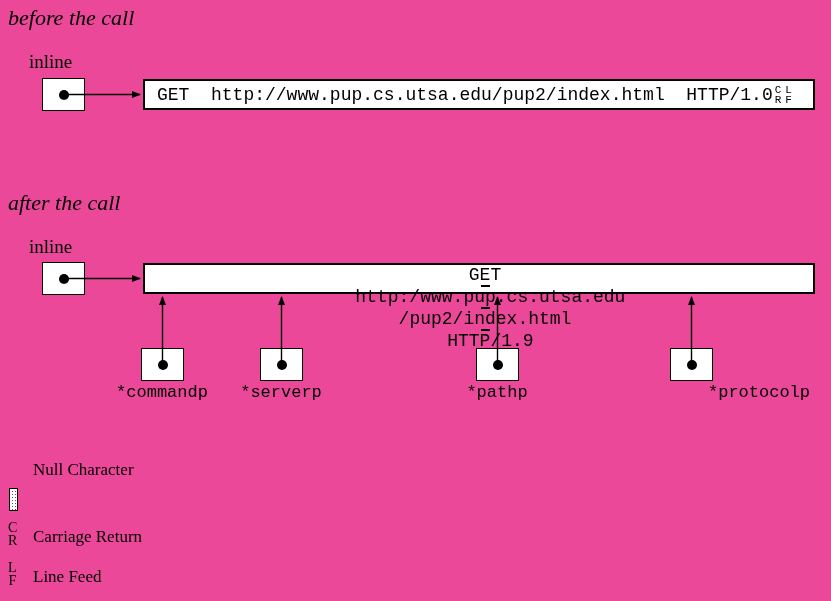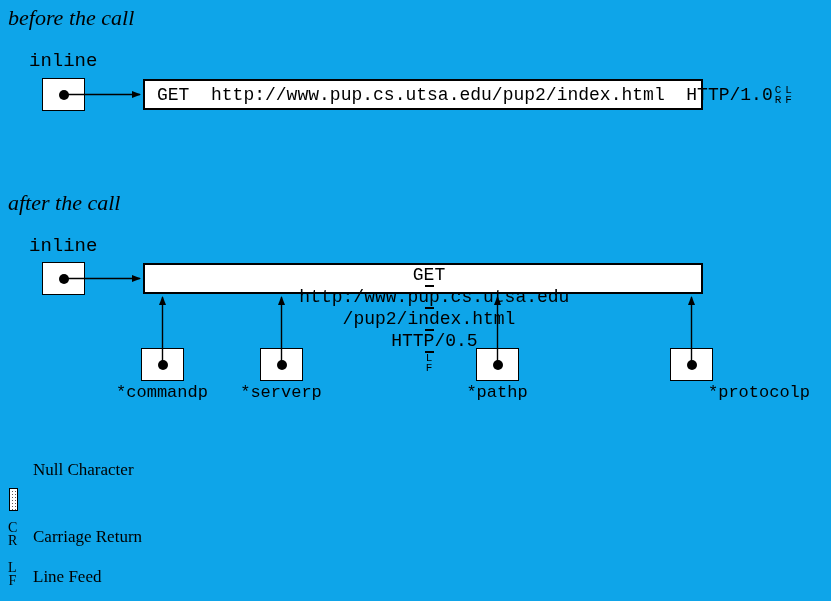--- a/index.html
+++ b/index.html
@@ -1,35 +1,35 @@
 <!DOCTYPE html>
 <html><head>
 <meta charset="utf-8">
 <style>
   html,body{margin:0;padding:0;background:#fff;}
   .canvas{
-    position:relative;width:831px;height:601px;background:#0ea5e9;color:#000;
+    position:relative;width:831px;height:601px;background:#ec4899;color:#000;
     font-family:"Liberation Mono","DejaVu Sans Mono",monospace;overflow:hidden;
   }
   .section-title{
     position:absolute;left:8px;
     font-family:"Liberation Serif","DejaVu Serif",serif;
     font-style:italic;font-size:22px;line-height:26px;white-space:pre;
   }
   .inline-label{
-    position:absolute;left:29px;font-size:19px;line-height:19px;white-space:pre;
+    position:absolute;left:29px;font-size:19px;line-height:19px;white-space:pre;font-family:Liberation Serif, serif;
   }
   .ptr-box{
     position:absolute;width:43px;height:33px;border:1px solid #000;
     box-sizing:border-box;display:flex;align-items:center;justify-content:center;
     background:#fff;
   }
   .dot{width:10px;height:10px;border-radius:50%;background:#000;}
   .str-box{
-    position:absolute;left:143px;width:560px;height:31px;border:2px solid #000;
+    position:absolute;left:143px;width:672px;height:31px;border:2px solid #000;
     box-sizing:border-box;background:#fff;
     display:flex;align-items:center;padding-left:12px;
     font-size:18px;white-space:pre;
   }
   .tok{white-space:pre;}
   .null-char{
     display:inline-block;box-sizing:border-box;width:9px;height:21px;margin:0 1px;
     border:1px solid #000;background-color:#fff;
     background-image:radial-gradient(circle,#555 0.8px,rgba(0,0,0,0) 0.9px);
     background-size:3px 3px;background-position:1px 1px;
@@ -81,21 +81,21 @@
   <div class="str-box" style="top:79px;"><span class="tok">GET  http://www.pup.cs.utsa.edu/pup2/index.html  HTTP/1.0</span><span class="ctrl-stack"><span>C</span><span>R</span></span><span class="ctrl-stack"><span>L</span><span>F</span></span></div>
 
   <div class="section-title" style="top:190px;">after the call</div>
 
   <div class="inline-label" style="top:237px;">inline</div>
 
   <div class="ptr-box" style="left:42px;top:262px;">
     <span class="dot"></span>
   </div>
 
-  <div class="str-box" style="top:263px;flex-direction:column;"><span class="tok">GET</span><span class="null-char"></span><span class="tok"> http:/www.pup.cs.utsa.edu</span><span class="null-char"></span><span class="tok">/pup2/index.html</span><span class="null-char"></span><span class="tok"> HTTP/0.5</span><span class="null-char"></span><span class="ctrl-stack"><span>L</span><span>F</span></span></div>
+  <div class="str-box" style="top:263px;flex-direction:column;"><span class="tok">GET</span><span class="null-char"></span><span class="tok"> http:/www.pup.cs.utsa.edu</span><span class="null-char"></span><span class="tok">/pup2/index.html</span><span class="null-char"></span><span class="tok"> HTTP/1.9</span><span class="null-char"></span><span class="ctrl-stack"><span>L</span><span>F</span></span></div>
 
   <div class="small-ptr-box" style="left:141px;">
     <span class="dot"></span>
   </div>
   <div class="small-ptr-box" style="left:260px;">
     <span class="dot"></span>
   </div>
   <div class="small-ptr-box" style="left:476px;">
     <span class="dot"></span>
   </div>

